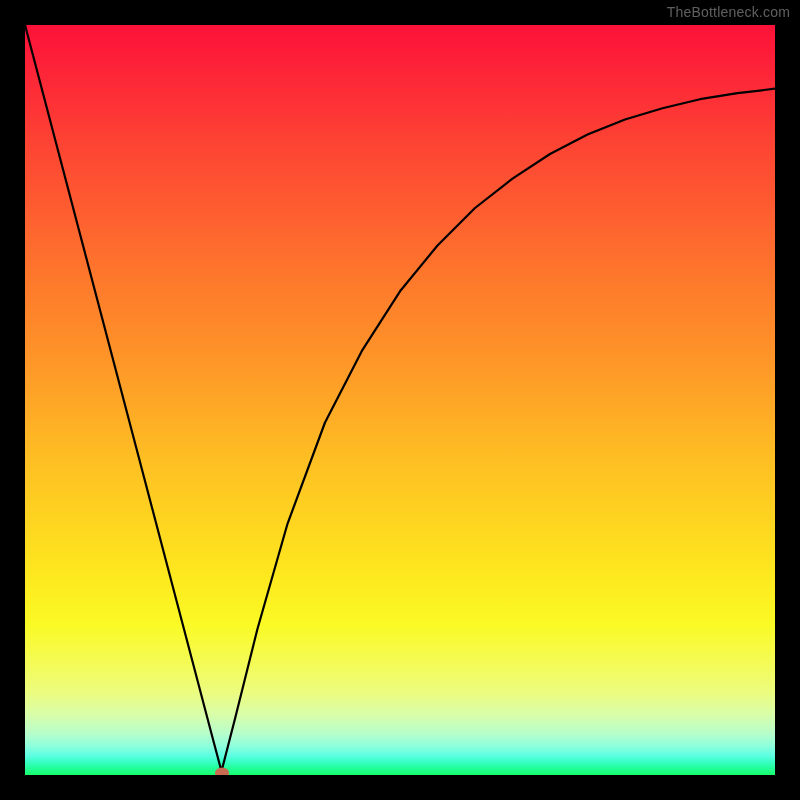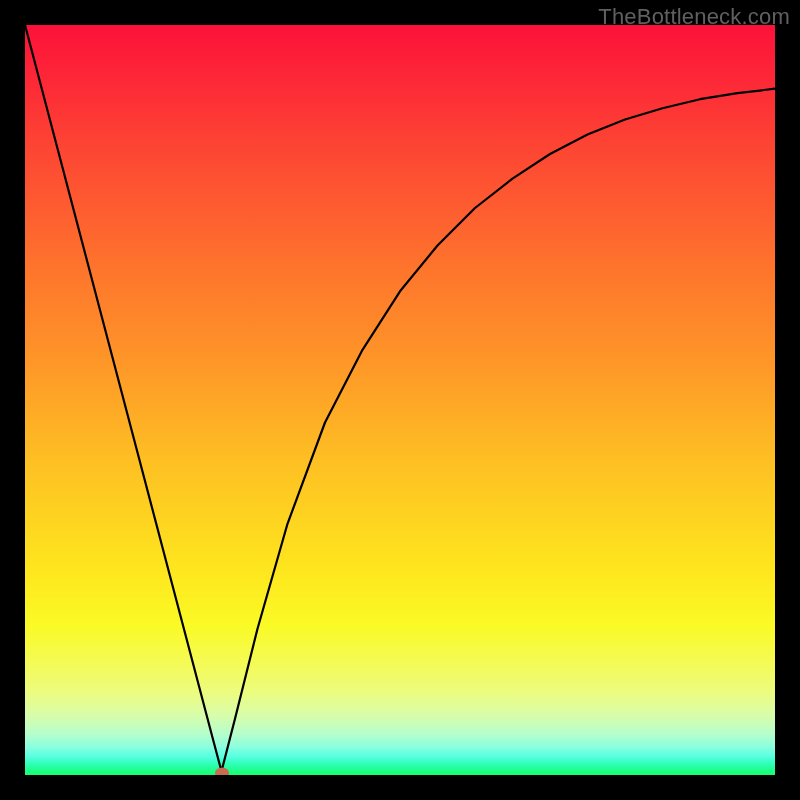--- a/index.html
+++ b/index.html
@@ -15,21 +15,21 @@
     position: relative;
     width: 800px;
     height: 800px;
     background: #000;
   }
   .watermark {
     position: absolute;
     top: 4px;
     right: 10px;
     color: #606060;
-    font-size: 22px;
+    font-size: 14px;
     font-weight: 500;
     letter-spacing: 0.2px;
     z-index: 10;
     user-select: none;
   }
   .plot-area {
     position: absolute;
     left: 25px;
     top: 25px;
     width: 750px;

